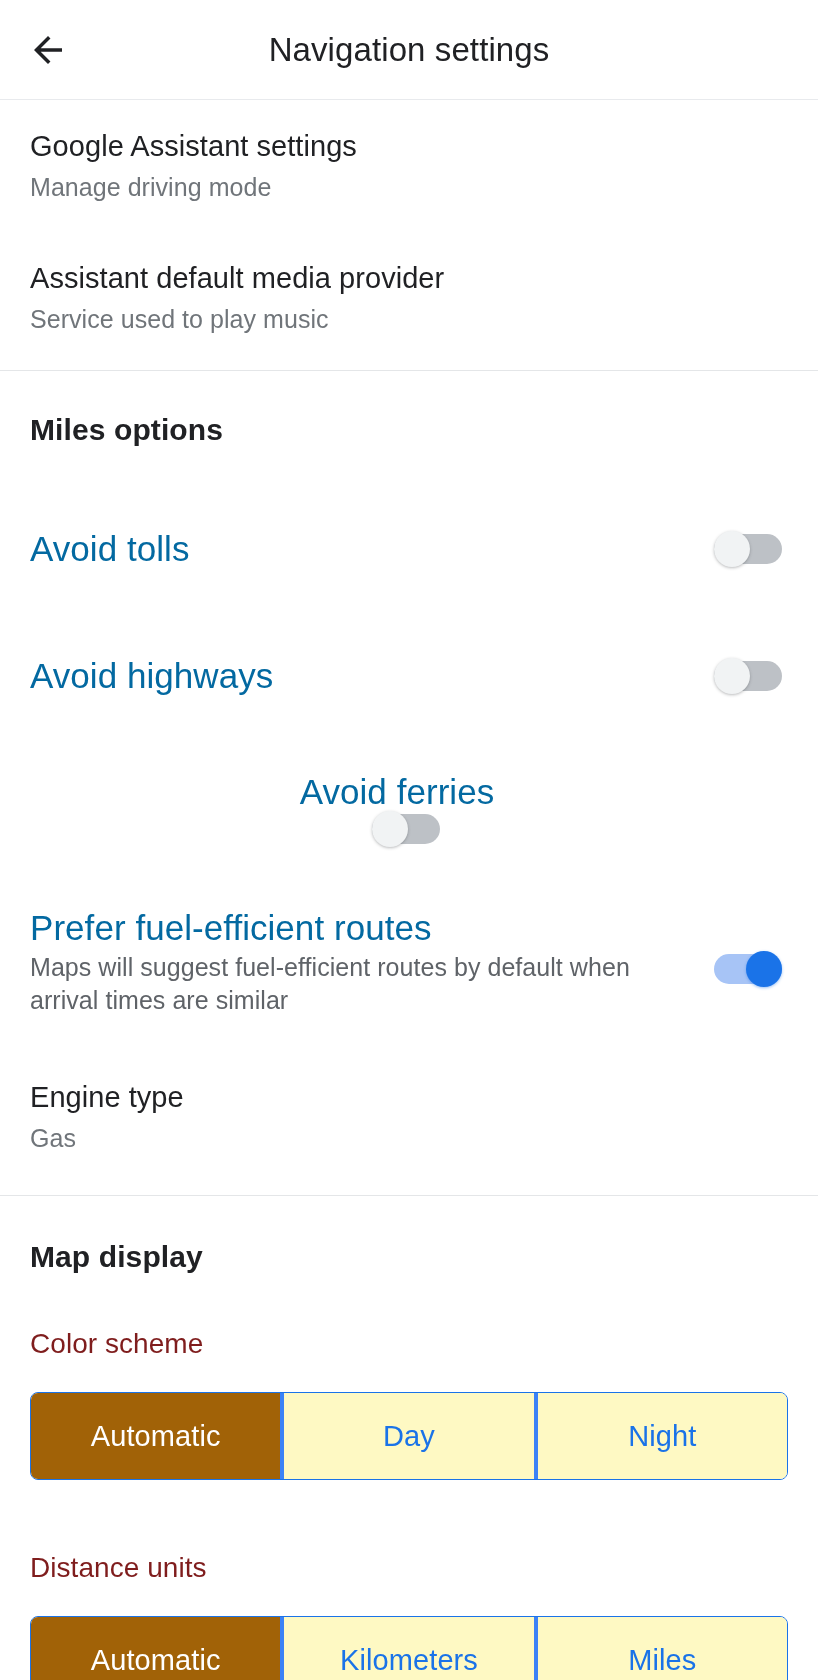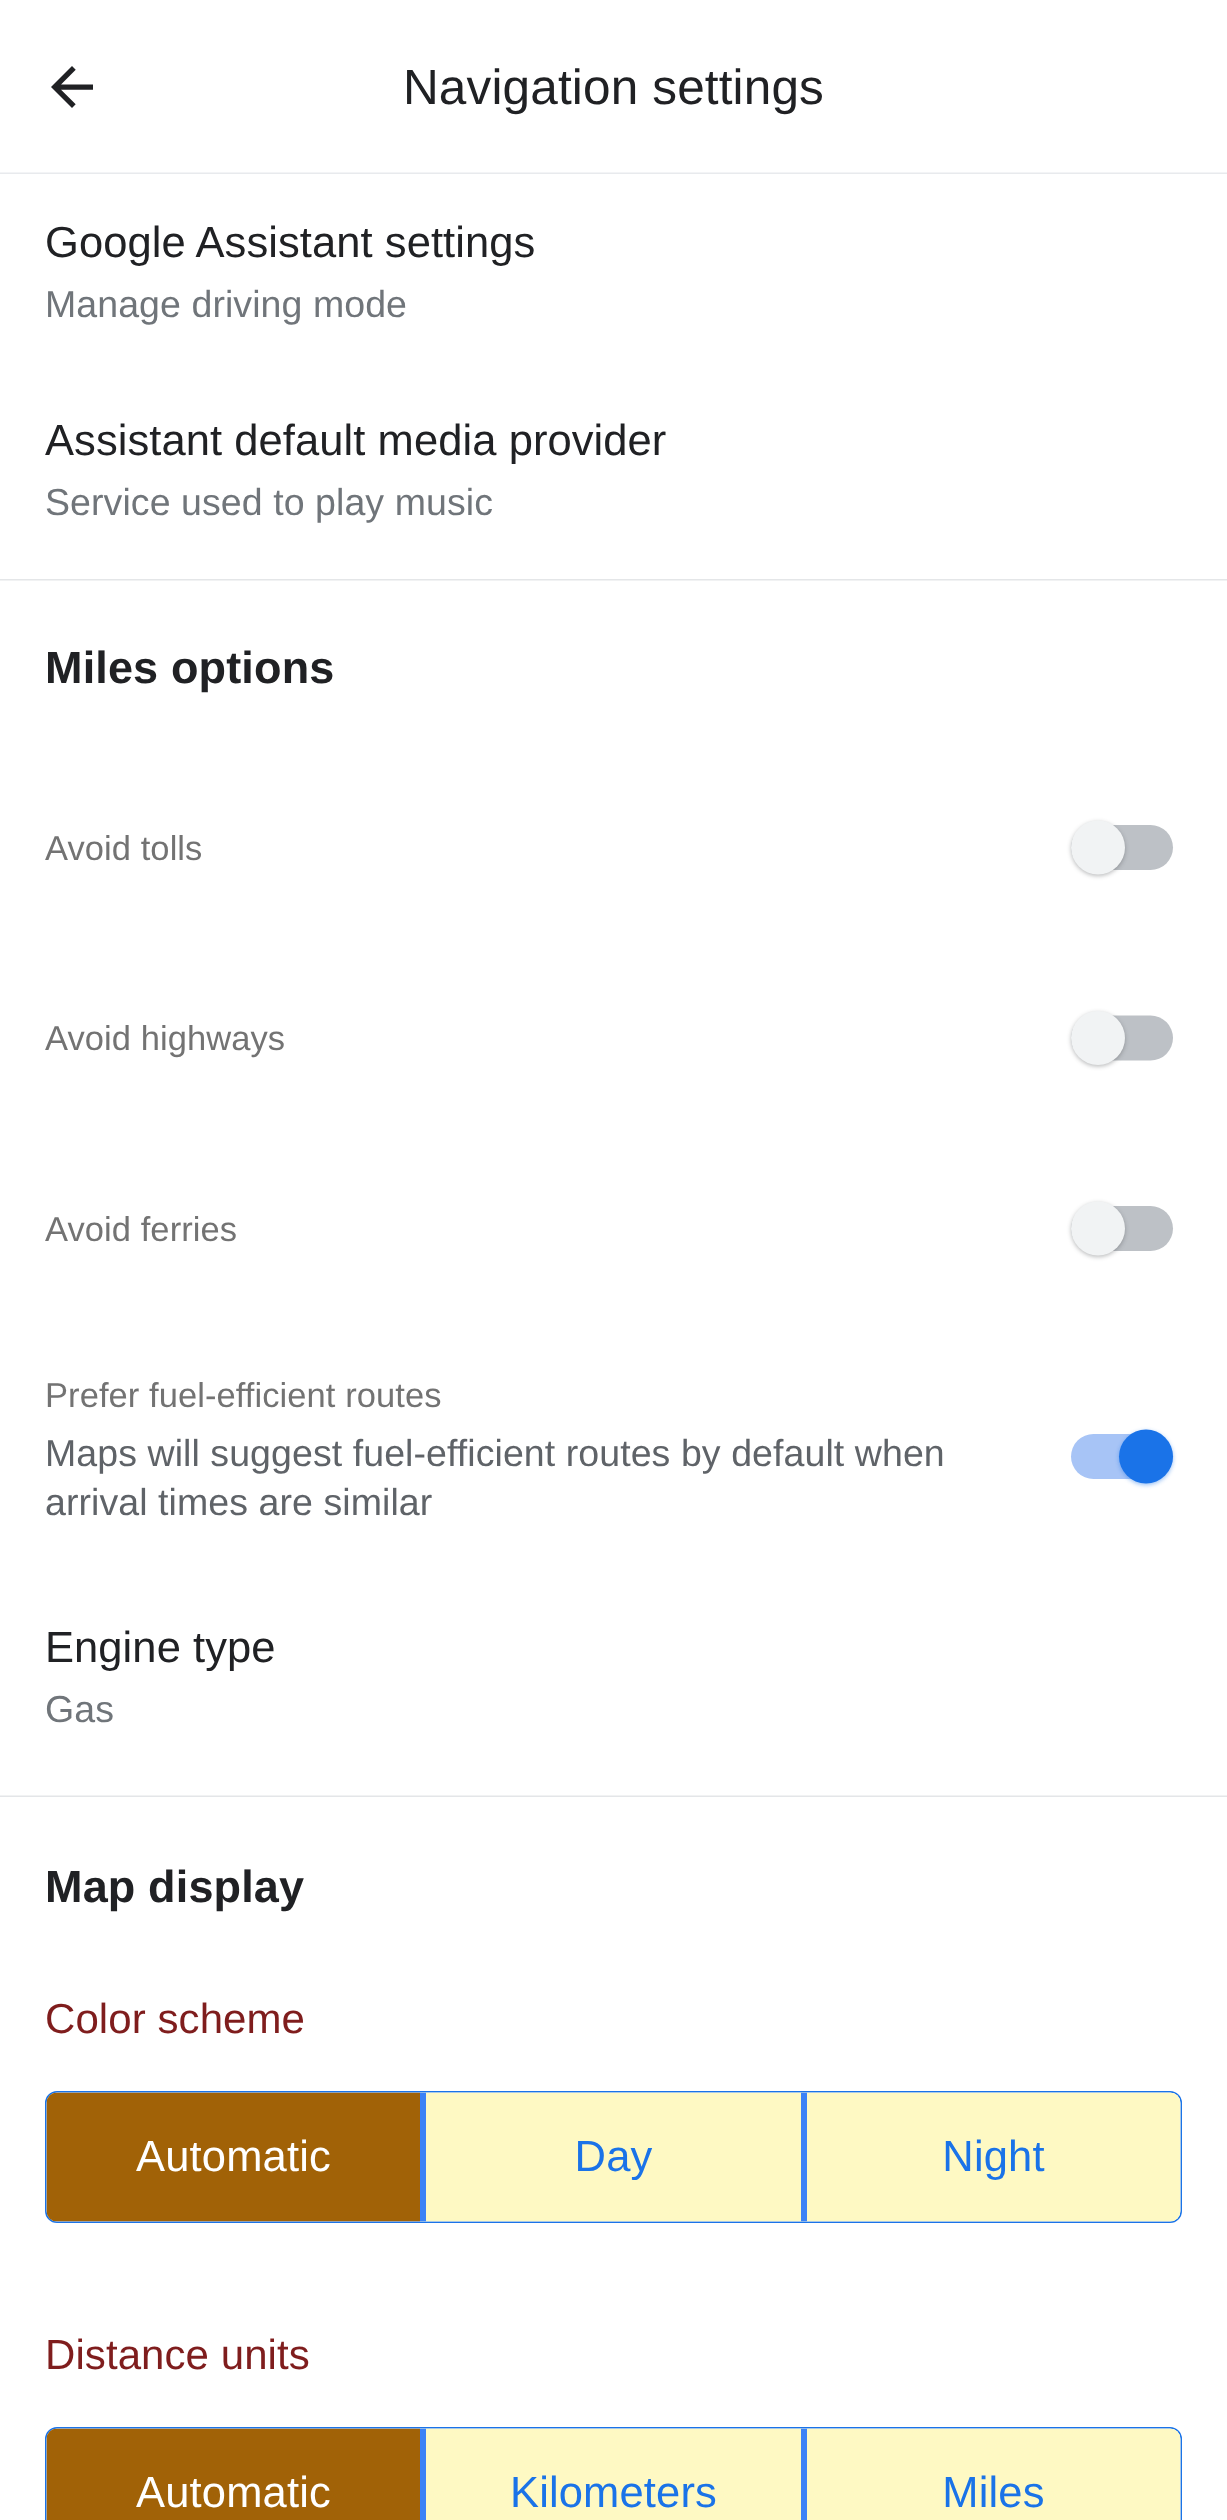--- a/index.html
+++ b/index.html
@@ -11,21 +11,21 @@
     height: 1680px;
     background: #ffffff;
     font-family: "Liberation Sans", sans-serif;
     color: #202124;
     overflow: hidden;
     -webkit-font-smoothing: antialiased;
   }
 
   
   .appbar {
-    height: 116px;
+    height: 100px;
     display: flex;
     align-items: center;
     background: #ffffff;
     position: relative;
     border-bottom: 1px solid #e8eaed;
     box-sizing: border-box;
   }
   .back-btn {
     width: 96px;
     height: 100px;
@@ -87,22 +87,22 @@
   
   .toggle-row {
     display: flex;
     align-items: center;
     justify-content: space-between;
     min-height: 60px;
     cursor: pointer;
   }
   .toggle-text { flex: 1 1 auto; padding-right: 24px; }
   .toggle-title {
-    font-size: 23px;
-    color: #737373;
+    font-size: 35px;
+    color: #0369a1;
     line-height: 38px;
     letter-spacing: 0.05px;
   }
   .toggle-desc {
     font-size: 25px;
     color: #5f6368;
     line-height: 33px;
     margin-top: 4px;
     letter-spacing: 0.05px;
   }
@@ -217,21 +217,21 @@
   <div class="toggle-row" style="margin-top:67px;">
     <div class="toggle-text">
       <div class="toggle-title">Avoid highways</div>
     </div>
     <div class="switch">
       <div class="track"></div>
       <div class="knob"></div>
     </div>
   </div>
 
-  <div class="toggle-row" style="margin-top:67px;">
+  <div class="toggle-row" style="margin-top:67px;flex-direction:column;">
     <div class="toggle-text">
       <div class="toggle-title">Avoid ferries</div>
     </div>
     <div class="switch">
       <div class="track"></div>
       <div class="knob"></div>
     </div>
   </div>
 
   <div class="toggle-row" style="margin-top:62px;align-items:flex-start;">

